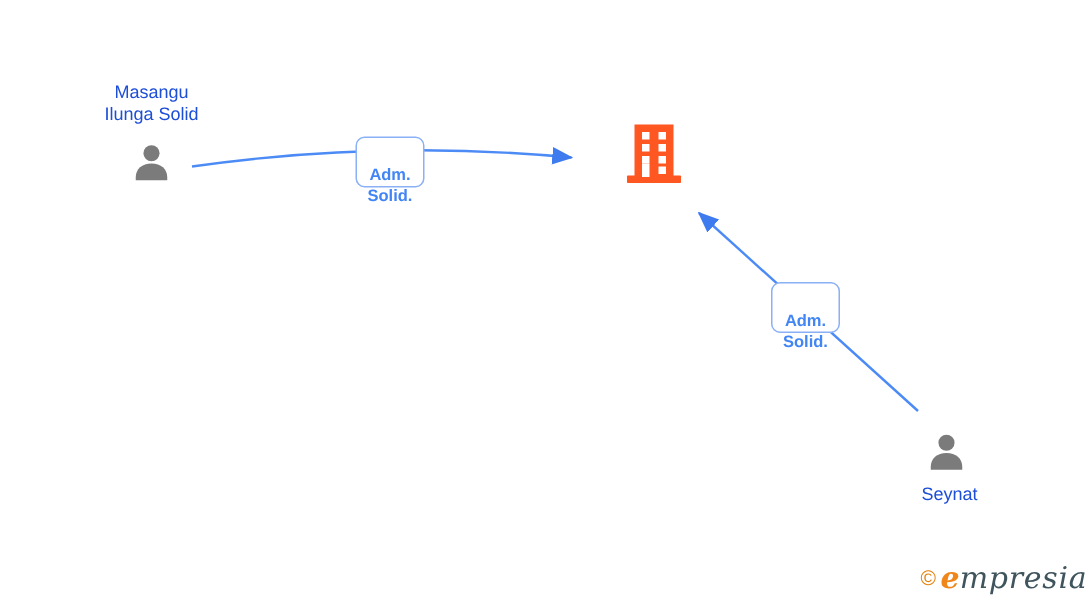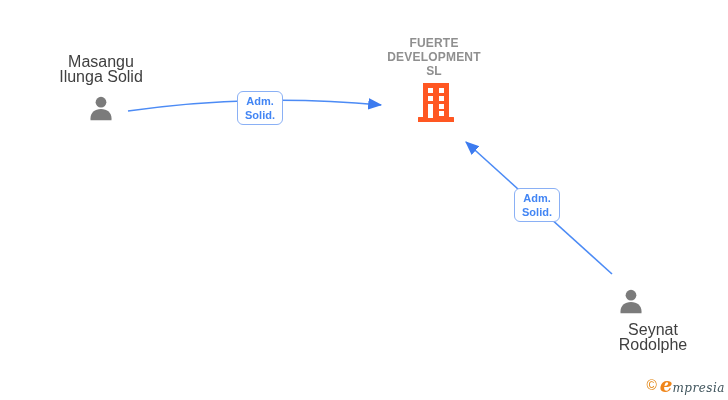--- a/index.html
+++ b/index.html
@@ -21,22 +21,22 @@
   }
   .edge {
     fill: none;
     stroke: #4c8bf5;
     stroke-width: 1.6;
   }
 
   .node-label {
     position: absolute;
     text-align: center;
-    color: #404040;
-    font-size: 16px;
+    color: #1d4ed8;
+    font-size: 12px;
     line-height: 15px;
     cursor: default;
   }
   .company-label {
     font-weight: bold;
     color: #8f8f8f;
     font-size: 12px;
     line-height: 14px;
     letter-spacing: 0.2px;
   }
@@ -47,21 +47,21 @@
     width: 46px;
     height: 34px;
     background: #ffffff;
     border: 1.5px solid #8ab0f5;
     border-radius: 6px;
     color: #4285f4;
     font-size: 11px;
     font-weight: bold;
     line-height: 14px;
     text-align: center;
-    padding-top: 2px;
+    padding-top: 18px;
     cursor: pointer;
   }
 
   .watermark {
     position: absolute;
     right: 3px;
     bottom: 3px;
     white-space: nowrap;
     font-style: italic;
     font-family: "DejaVu Serif", serif;
@@ -74,21 +74,21 @@
     vertical-align: 2px;
     margin-right: 3px;
   }
   .watermark .brand-e {
     color: #f08519;
     font-size: 20px;
     font-weight: bold;
   }
   .watermark .brand-rest {
     color: #3f545c;
-    font-size: 12px;
+    font-size: 20px;
     letter-spacing: 0.5px;
   }
 </style>
 </head>
 <body>
 
 <div class="canvas">
 
   <svg class="edges-layer" width="728" height="400" viewBox="0 0 728 400">
     <defs>
@@ -104,25 +104,20 @@
     <div>Masangu</div>
     <div>Ilunga Solid</div>
   </div>
   <div class="node-icon" style="left:87px; top:94px;">
     <svg width="28" height="29" viewBox="0 0 24 24" fill="#7b7b7b">
       <circle cx="12" cy="6.6" r="4.6"></circle>
       <path d="M12 12.4 c-5.4 0 -9 3.2 -9 7.9 V22 h18 v-1.7 c0 -4.7 -3.6 -7.9 -9 -7.9 z"></path>
     </svg>
   </div>
 
-  <div class="node-label company-label" style="left:364px; top:36px; width:140px;">
-    <div>FUERTE</div>
-    <div>DEVELOPMENT</div>
-    <div>SL</div>
-  </div>
   <div class="node-icon" style="left:415px; top:82px;">
     <svg width="42" height="41" viewBox="0 0 42 41">
       <g fill="#ff5722">
         <rect x="3" y="35" width="36" height="5" rx="0.5"></rect>
         <rect x="8" y="1" width="26" height="35"></rect>
       </g>
       <g fill="#ffffff">
         <rect x="13" y="6" width="5" height="5"></rect>
         <rect x="24" y="6" width="5" height="5"></rect>
         <rect x="13" y="14" width="5" height="5"></rect>
@@ -134,23 +129,22 @@
       </g>
     </svg>
   </div>
 
   <div class="node-icon" style="left:617px; top:287px;">
     <svg width="28" height="29" viewBox="0 0 24 24" fill="#7b7b7b">
       <circle cx="12" cy="6.6" r="4.6"></circle>
       <path d="M12 12.4 c-5.4 0 -9 3.2 -9 7.9 V22 h18 v-1.7 c0 -4.7 -3.6 -7.9 -9 -7.9 z"></path>
     </svg>
   </div>
-  <div class="node-label" style="left:593px; top:322px; width:120px;">
+  <div class="node-label" style="left:573px; top:322px; width:120px;">
     <div>Seynat</div>
-    <div>Rodolphe</div>
   </div>
 
   <div class="edge-label" style="left:237px; top:91px;">
     <div>Adm.</div>
     <div>Solid.</div>
   </div>
   <div class="edge-label" style="left:514px; top:188px;">
     <div>Adm.</div>
     <div>Solid.</div>
   </div>

